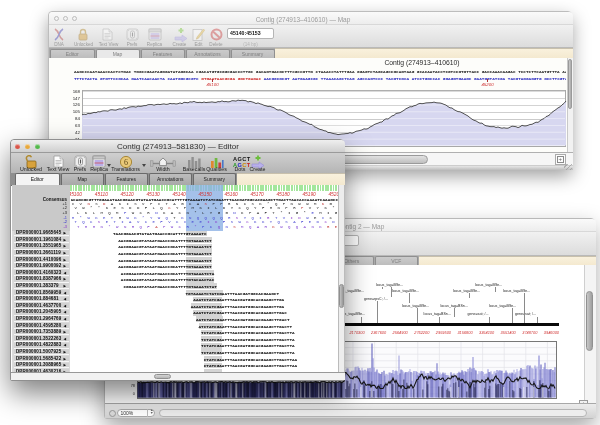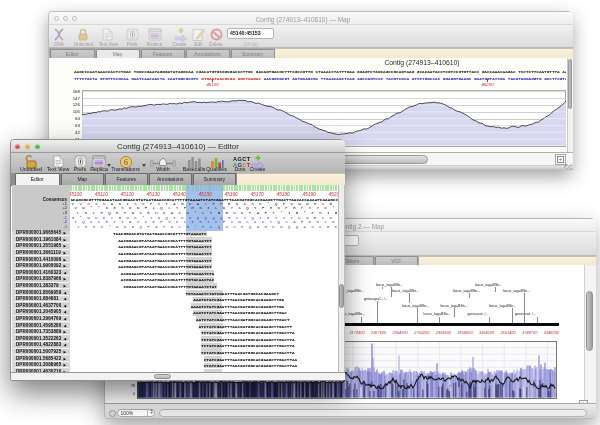--- a/index.html
+++ b/index.html
@@ -716,21 +716,21 @@
     <div style="position:absolute;left:3.5px;top:190.5px;width:7px;height:7px;border:1.4px solid #9a9a9a;border-radius:50%;box-sizing:border-box;"></div>
     <div style="position:absolute;left:11.5px;top:189.5px;width:38.5px;height:8.5px;background:#fff;border:1px solid #aaa;border-radius:4px;box-sizing:border-box;font-size:5px;color:#333;line-height:7px;padding-left:3px;">100%</div>
     <div style="position:absolute;left:42px;top:189.5px;width:8.5px;height:8.5px;border-left:1px solid #bbb;box-sizing:border-box;font-size:3.5px;line-height:3.8px;text-align:center;color:#666;">▲<br>▼</div>
     <div style="position:absolute;left:54px;top:189.5px;width:428px;height:8px;background:#ededed;border:1px solid #b5b5b5;border-radius:4px;box-sizing:border-box;"></div>
   </div>
 <div style="position:absolute;left:10px;top:139px;width:334px;height:242px;background:#fff;border:1px solid #8f8f8f;border-radius:4px 4px 2px 2px;box-shadow:0 12px 28px rgba(0,0,0,0.5);z-index:3;">
     <div style="position:absolute;left:0px;top:0px;width:334px;height:13px;background:linear-gradient(#efefef,#cfcfcf);border-bottom:1px solid #9a9a9a;border-radius:4px 4px 0 0;box-sizing:border-box;"></div>
     <div style="position:absolute;left:3.7px;top:3.6px;width:5.6px;height:5.6px;background:#d95548;border-radius:50%;box-shadow:inset 0 1px 1px rgba(255,255,255,.6);"></div>
     <div style="position:absolute;left:13.7px;top:3.6px;width:5.6px;height:5.6px;background:#e8a83a;border-radius:50%;box-shadow:inset 0 1px 1px rgba(255,255,255,.6);"></div>
     <div style="position:absolute;left:23.7px;top:3.6px;width:5.6px;height:5.6px;background:#52b84a;border-radius:50%;box-shadow:inset 0 1px 1px rgba(255,255,255,.6);"></div>
-    <div style="position:absolute;left:0px;top:3px;width:334px;height:8px;text-align:center;font-size:8px;color:#2e2e2e;line-height:8px;">Contig (274913–410610) — Editor</div>
+    <div style="position:absolute;left:0px;top:3px;width:334px;height:8px;text-align:center;font-size:8px;color:#2e2e2e;line-height:8px;">Contig (274913–581830) — Editor</div>
     <div style="position:absolute;left:0px;top:13px;width:334px;height:33px;background:linear-gradient(#cfcfcf,#a5a5a5);border-bottom:1px solid #6e6e6e;box-sizing:border-box;"></div>
     <svg style="position:absolute;left:12px;top:14.5px" width="16" height="14" viewBox="0 0 16 14">
       <rect x="4" y="6" width="9" height="7" rx="1" fill="#d8a23c" stroke="#8a6418" stroke-width="0.8"></rect>
       <path d="M4.5 6 V4 a2.6 2.6 0 0 1 5.2 0" stroke="#b08a30" stroke-width="1.5" fill="none" transform="rotate(-25 5 6)"></path>
     </svg>
     <svg style="position:absolute;left:41.5px;top:15px;opacity:1" width="11" height="13" viewBox="0 0 11 13">
       <path d="M1 1 h6 l3 3 v8 h-9 z" fill="#fdfdfd" stroke="#999" stroke-width="0.8"></path>
       <path d="M7 1 v3 h3" fill="#e8e8e8" stroke="#999" stroke-width="0.6"></path>
       <g stroke="#aaa" stroke-width="0.7">
         <line x1="2.5" y1="5.5" x2="8.5" y2="5.5"></line>

